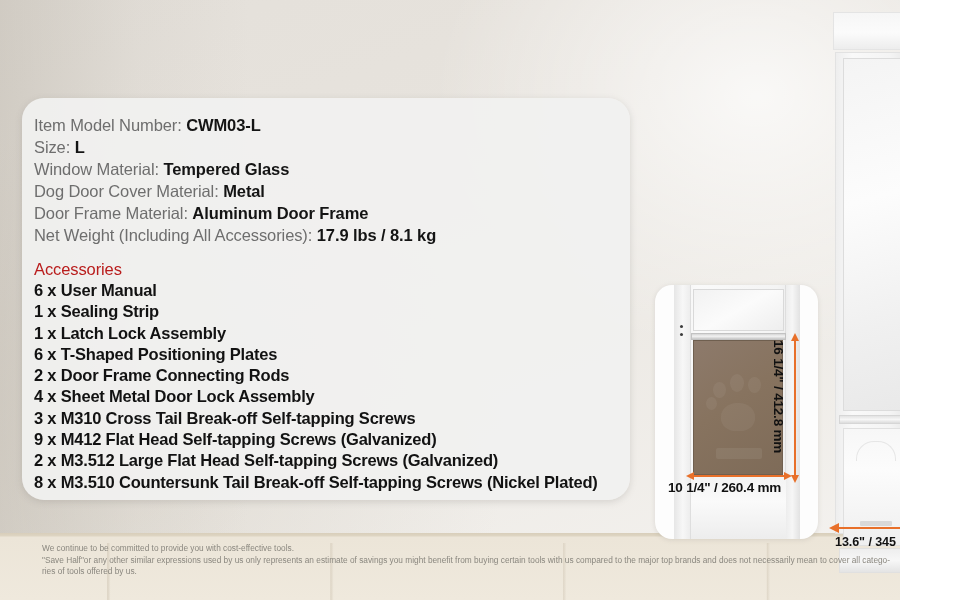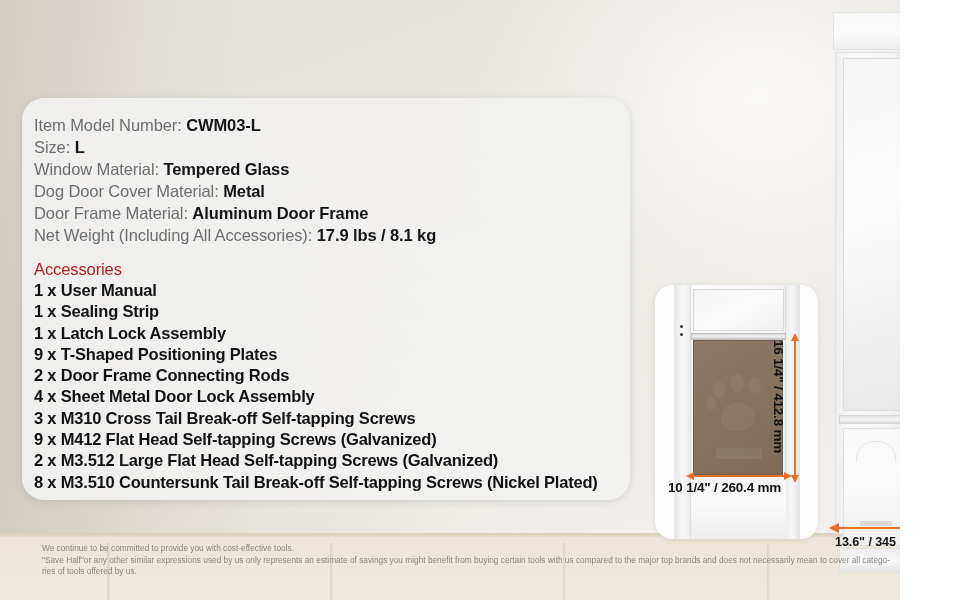--- a/index.html
+++ b/index.html
@@ -320,24 +320,24 @@
     <div id="spec-list">
         <div class="spec-line"><span>Item Model Number:</span> <span class="val">CWM03-L</span></div>
         <div class="spec-line"><span>Size:</span> <span class="val">L</span></div>
         <div class="spec-line"><span>Window Material:</span> <span class="val">Tempered Glass</span></div>
         <div class="spec-line"><span>Dog Door Cover Material:</span> <span class="val">Metal</span></div>
         <div class="spec-line"><span>Door Frame Material:</span> <span class="val">Aluminum Door Frame</span></div>
         <div class="spec-line"><span>Net Weight (Including All Accessories):</span> <span class="val">17.9 lbs / 8.1 kg</span></div>
       </div>
     <div class="acc-head">Accessories</div>
     <div id="acc-list">
-        <div class="acc-item">1 x User Manual</div>
+        <div class="acc-item">6 x User Manual</div>
         <div class="acc-item">1 x Sealing Strip</div>
         <div class="acc-item">1 x Latch Lock Assembly</div>
-        <div class="acc-item">9 x T-Shaped Positioning Plates</div>
+        <div class="acc-item">6 x T-Shaped Positioning Plates</div>
         <div class="acc-item">2 x Door Frame Connecting Rods</div>
         <div class="acc-item">4 x Sheet Metal Door Lock Assembly</div>
         <div class="acc-item">3 x M310 Cross Tail Break-off Self-tapping Screws</div>
         <div class="acc-item">9 x M412 Flat Head Self-tapping Screws (Galvanized)</div>
         <div class="acc-item">2 x M3.512 Large Flat Head Self-tapping Screws (Galvanized)</div>
         <div class="acc-item">8 x M3.510 Countersunk Tail Break-off Self-tapping Screws (Nickel Plated)</div>
       </div>
   </div>
 
   <div id="closeup-card">

